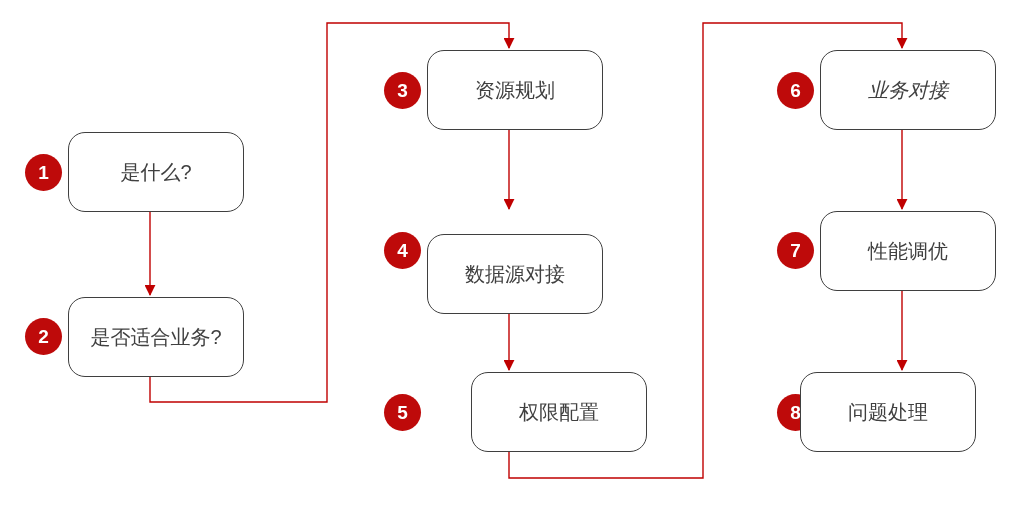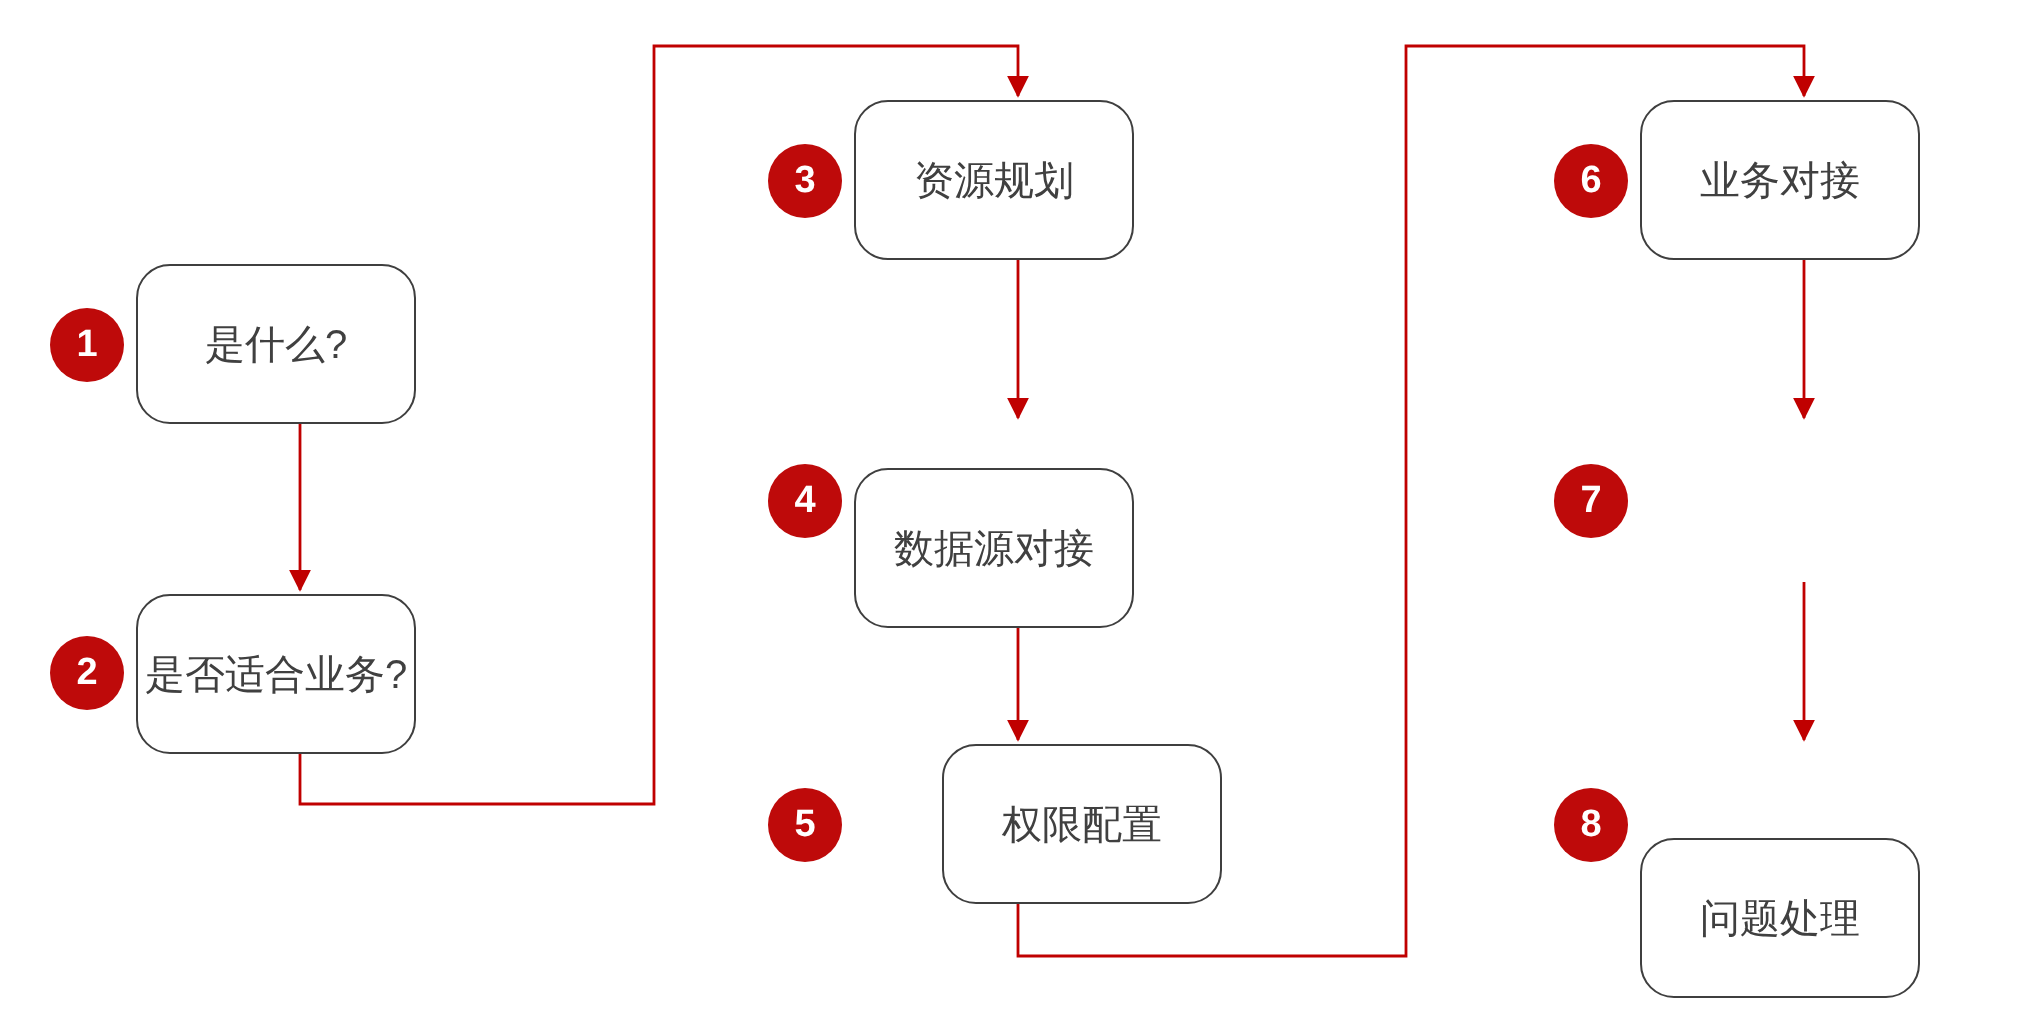--- a/index.html
+++ b/index.html
@@ -19,21 +19,21 @@
     position: absolute;
     left: 0;
     top: 0;
     width: 1014px;
     height: 505px;
     pointer-events: none;
   }
   .step-box {
     position: absolute;
     box-sizing: border-box;
-    width: 140px;
+    width: 176px;
     height: 80px;
     background: #ffffff;
     border: 1.4px solid #3f3f3f;
     border-radius: 17px;
     display: flex;
     align-items: center;
     justify-content: center;
     font-size: 20px;
     color: #404040;
     white-space: nowrap;
@@ -51,23 +51,23 @@
     display: flex;
     align-items: center;
     justify-content: center;
   }
   
   .pos-b1 { left: 68px;  top: 132px; text-align: center; }
   .pos-b2 { left: 68px;  top: 297px; }
   .pos-b3 { left: 427px; top: 50px;  }
   .pos-b4 { left: 427px; top: 211px; margin-top: 23px; }
   .pos-b5 { left: 427px; top: 372px; margin-left: 44px; }
-  .pos-b6 { left: 820px; top: 50px;  }
+  .pos-b6 { left: 820px; top: 50px; font-style: italic;  }
   .pos-b7 { left: 820px; top: 211px; }
-  .pos-b8 { left: 820px; top: 372px; margin-top: 47px; }
+  .pos-b8 { left: 800px; top: 372px; }
   
   .pos-n1 { left: 25px;  top: 154px; }
   .pos-n2 { left: 25px;  top: 318px; }
   .pos-n3 { left: 384px; top: 72px;  }
   .pos-n4 { left: 384px; top: 232px; }
   .pos-n5 { left: 384px; top: 394px; }
   .pos-n6 { left: 777px; top: 72px;  }
   .pos-n7 { left: 777px; top: 232px; }
   .pos-n8 { left: 777px; top: 394px; }
 </style>
@@ -103,17 +103,18 @@
   <div class="step-badge pos-n4">4</div>
   <div class="step-box pos-b4">数据源对接</div>
 
   <div class="step-badge pos-n5">5</div>
   <div class="step-box pos-b5">权限配置</div>
 
   <div class="step-badge pos-n6">6</div>
   <div class="step-box pos-b6">业务对接</div>
 
   <div class="step-badge pos-n7">7</div>
+  <div class="step-box pos-b7">性能调优</div>
 
   <div class="step-badge pos-n8">8</div>
   <div class="step-box pos-b8">问题处理</div>
 
 </div>
 
 </body></html>

